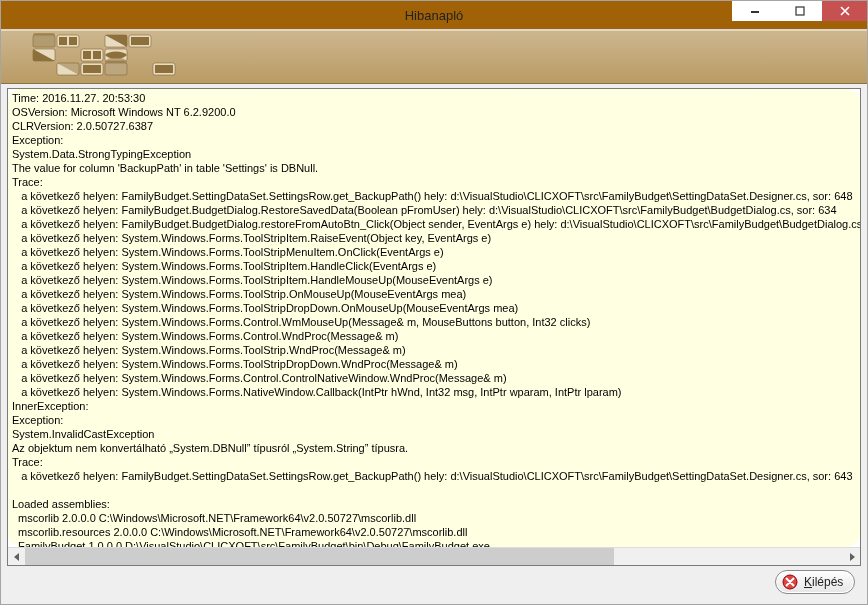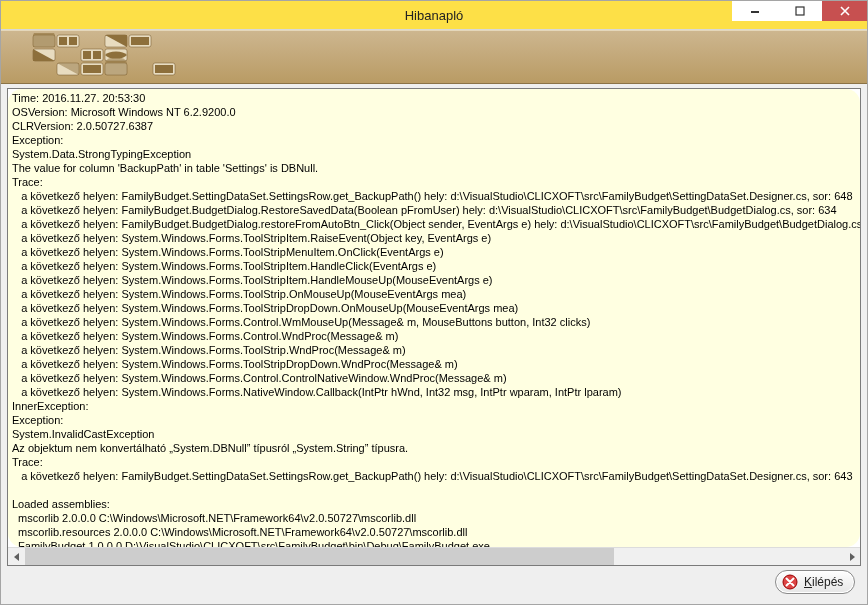--- a/index.html
+++ b/index.html
@@ -16,21 +16,21 @@
     width: 868px;
     height: 605px;
     box-sizing: border-box;
     border: 1px solid #a5a5a5;
     background: #efefef;
     display: flex;
     flex-direction: column;
   }
   .titlebar {
     height: 28px;
-    background: #fde047;
+    background: #a16207;
     display: flex;
     align-items: center;
     border-bottom: 1px solid #d8d8d8;
     position: relative;
   }
   .titlebar .title {
     flex: 1;
     text-align: center;
     font-size: 13px;
     color: #222;

